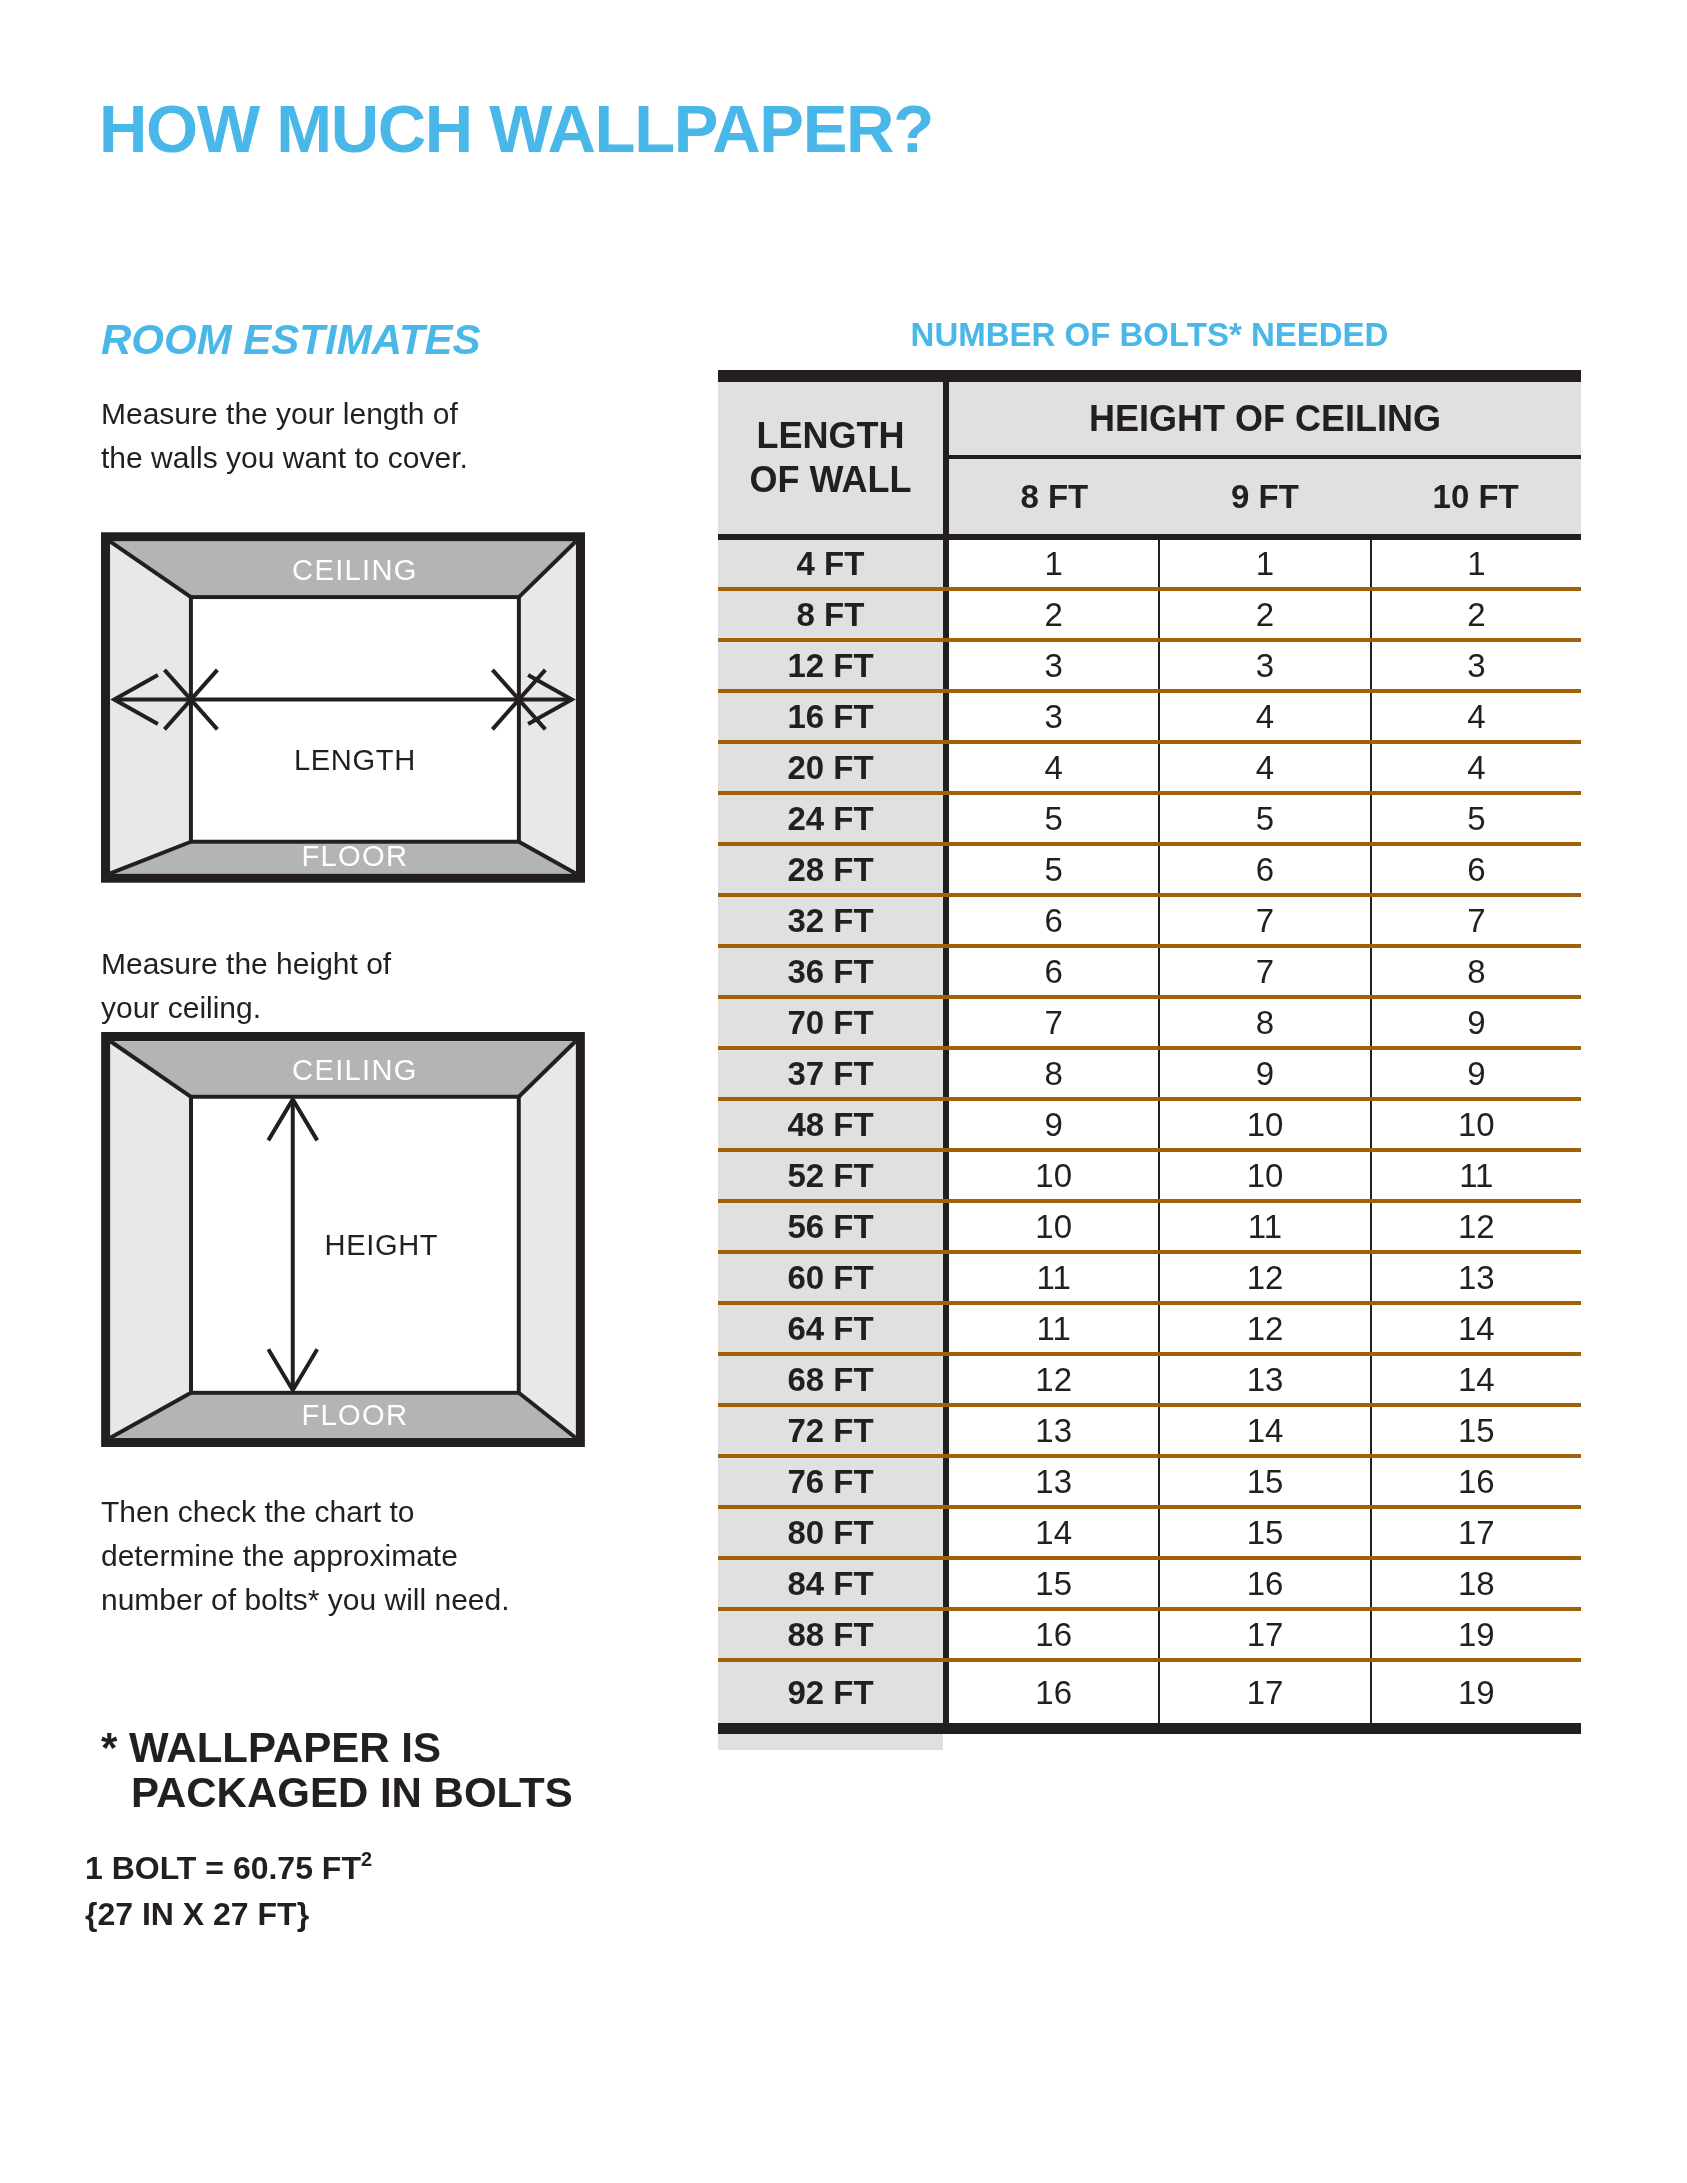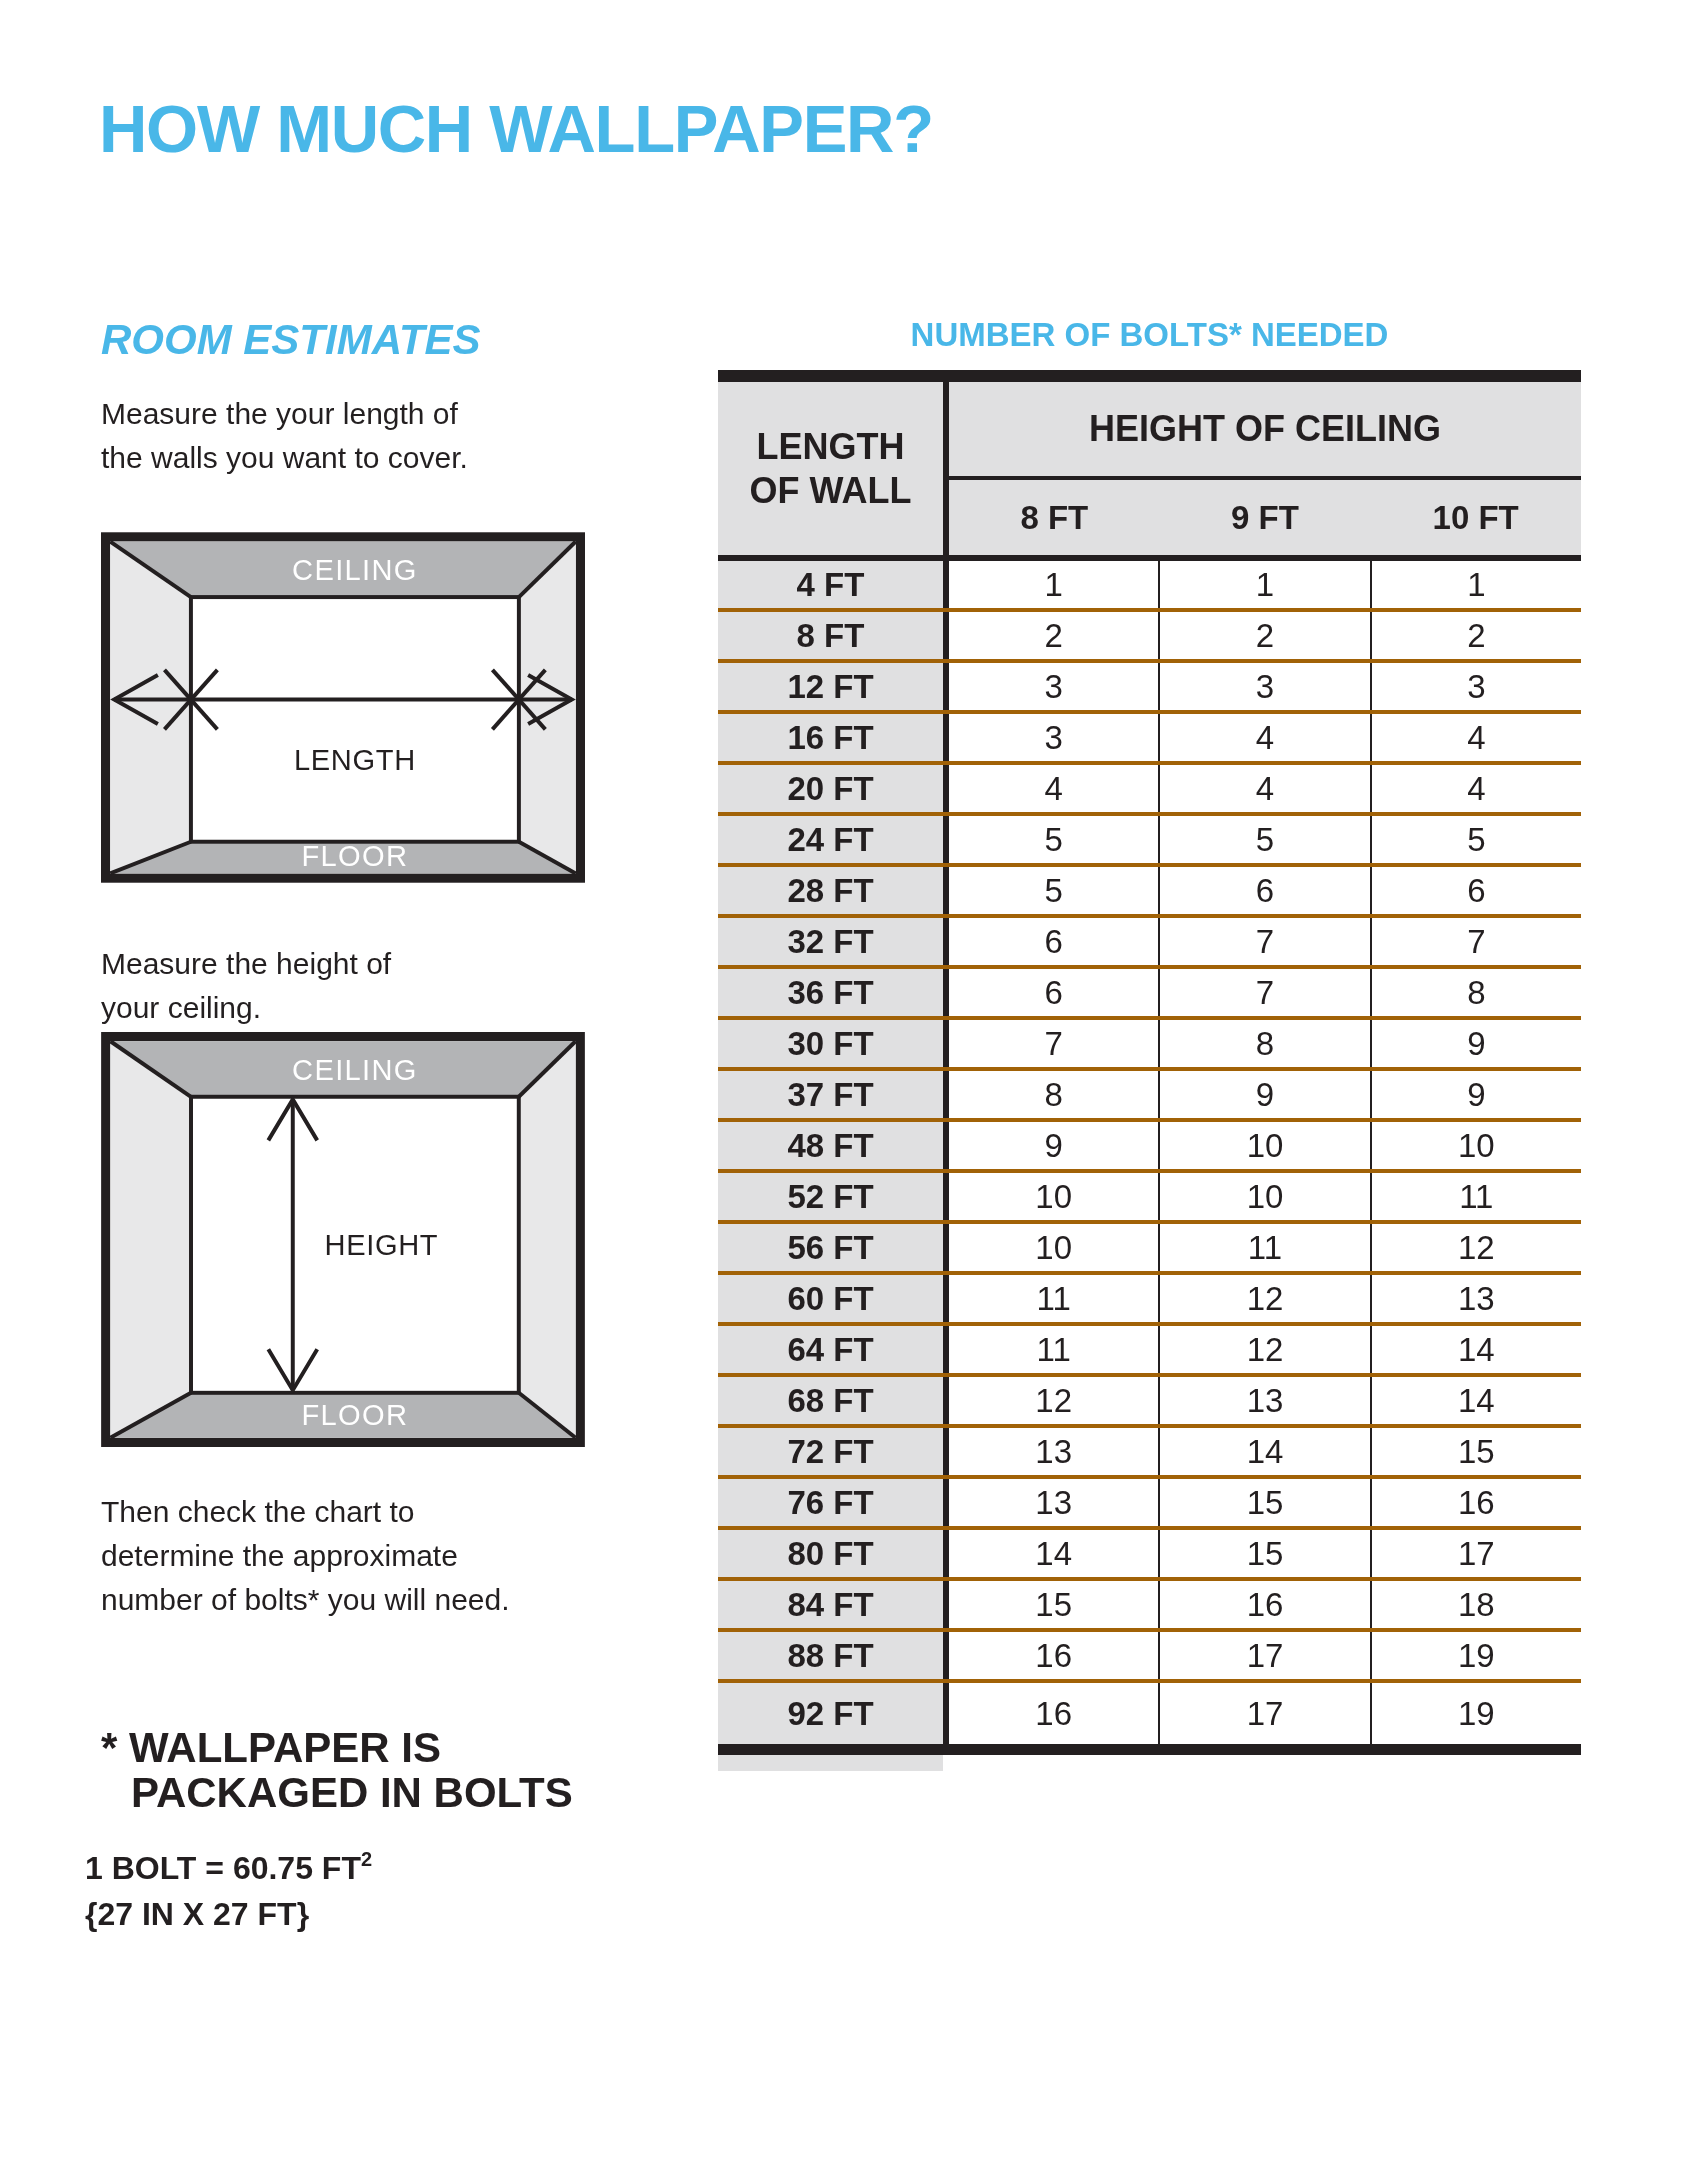--- a/index.html
+++ b/index.html
@@ -50,21 +50,21 @@
   .t-bottombar { height:10.6px; background:#231F20; }
   .t-stub      { width:225px; height:16px; background:#E0E0E1; }
 
   .t-header { display:flex; background:#E0E0E1; border-bottom:6.6px solid #231F20; }
   .t-h-left {
     width:225px; display:flex; flex-direction:column; justify-content:center; align-items:center;
     font-size:36px; font-weight:700; line-height:44px; text-align:center;
   }
   .t-h-right { flex:1; border-left:6.6px solid #231F20; display:flex; flex-direction:column; }
   .t-h-group {
-    height:98px; display:flex; align-items:center; justify-content:center;
+    height:77px; display:flex; align-items:center; justify-content:center;
     font-size:36px; font-weight:700; border-bottom:4.6px solid #231F20;
   }
   .t-h-cols { height:75px; display:flex; }
   .t-h-col  { flex:1; display:flex; align-items:center; justify-content:center; font-size:33px; font-weight:700; }
 
   .t-row { display:flex; height:51px; border-bottom:4px solid #a16207; }
   .t-row.last { height:61px; border-bottom:none; }
   .t-row-label {
     width:225px; background:#E0E0E1; display:flex; align-items:center; justify-content:center;
     font-size:33px; font-weight:700;
@@ -245,21 +245,21 @@
   </div>
         <div class="t-row">
     <div class="t-row-label">36 FT</div>
     <div class="t-row-cells">
       <div class="t-cell">6</div>
       <div class="t-cell">7</div>
       <div class="t-cell">8</div>
     </div>
   </div>
         <div class="t-row">
-    <div class="t-row-label">30 FT</div>
+    <div class="t-row-label">70 FT</div>
     <div class="t-row-cells">
       <div class="t-cell">7</div>
       <div class="t-cell">8</div>
       <div class="t-cell">9</div>
     </div>
   </div>
         <div class="t-row">
     <div class="t-row-label">37 FT</div>
     <div class="t-row-cells">
       <div class="t-cell">8</div>

